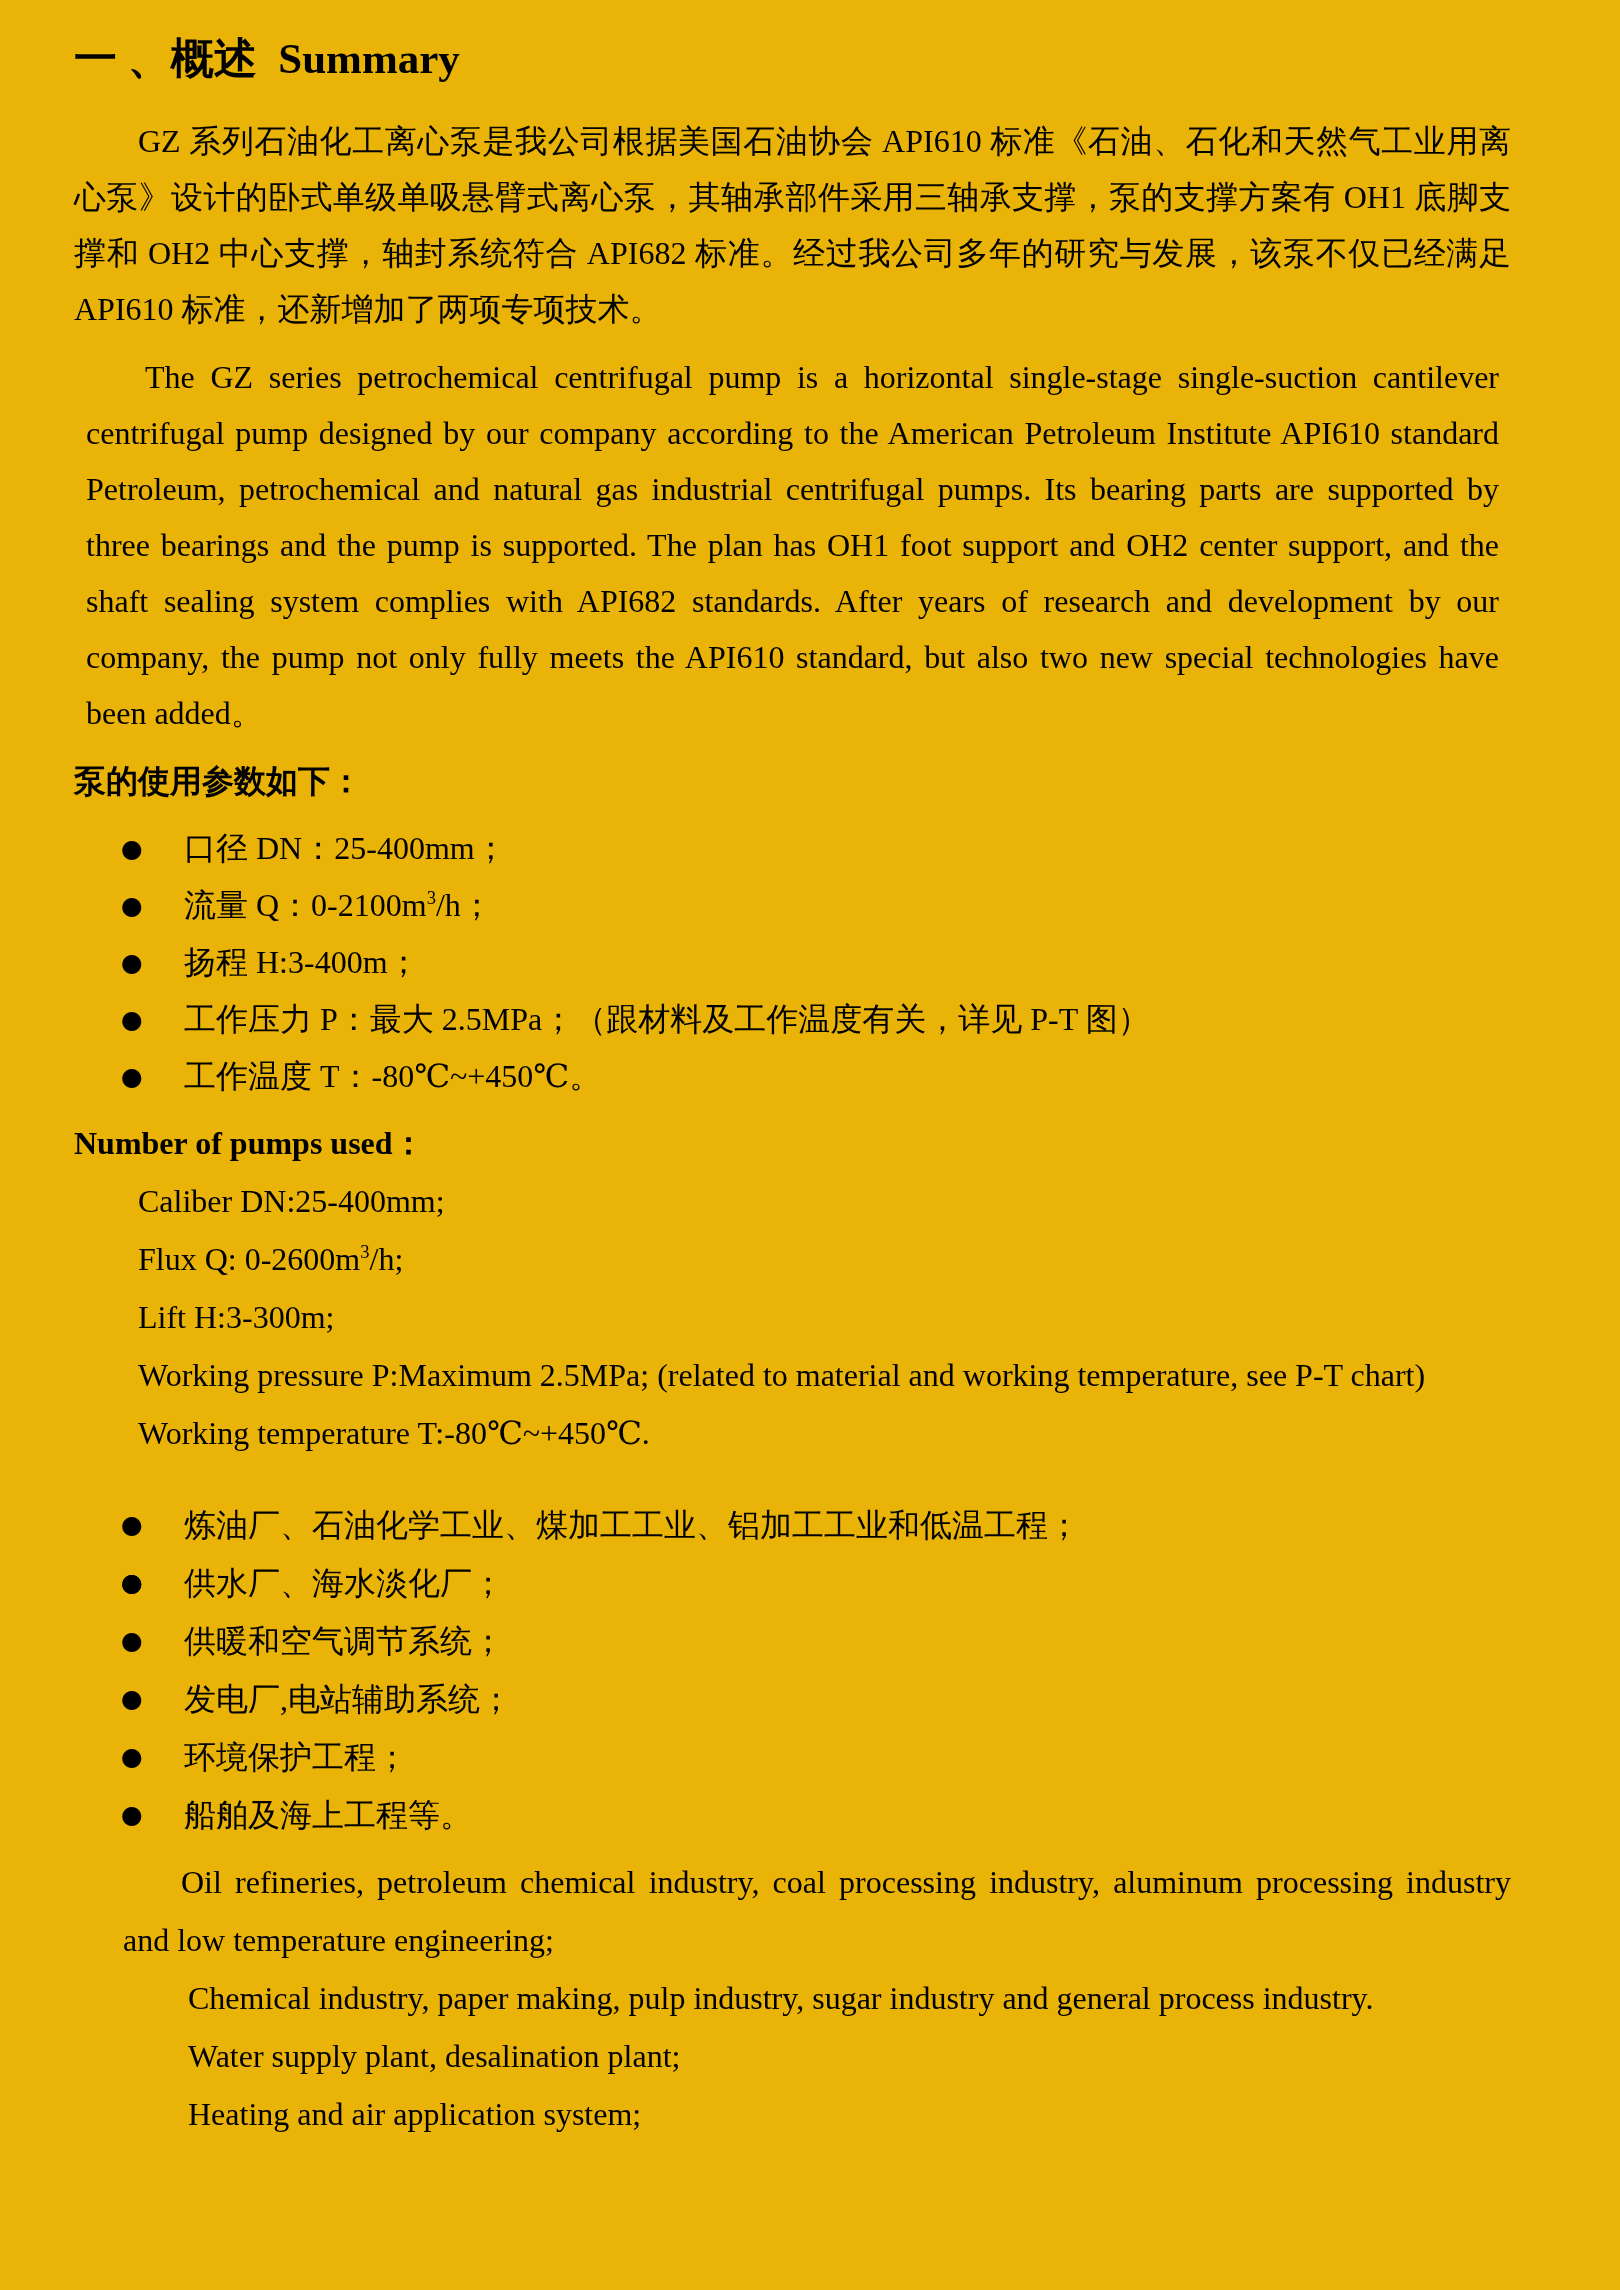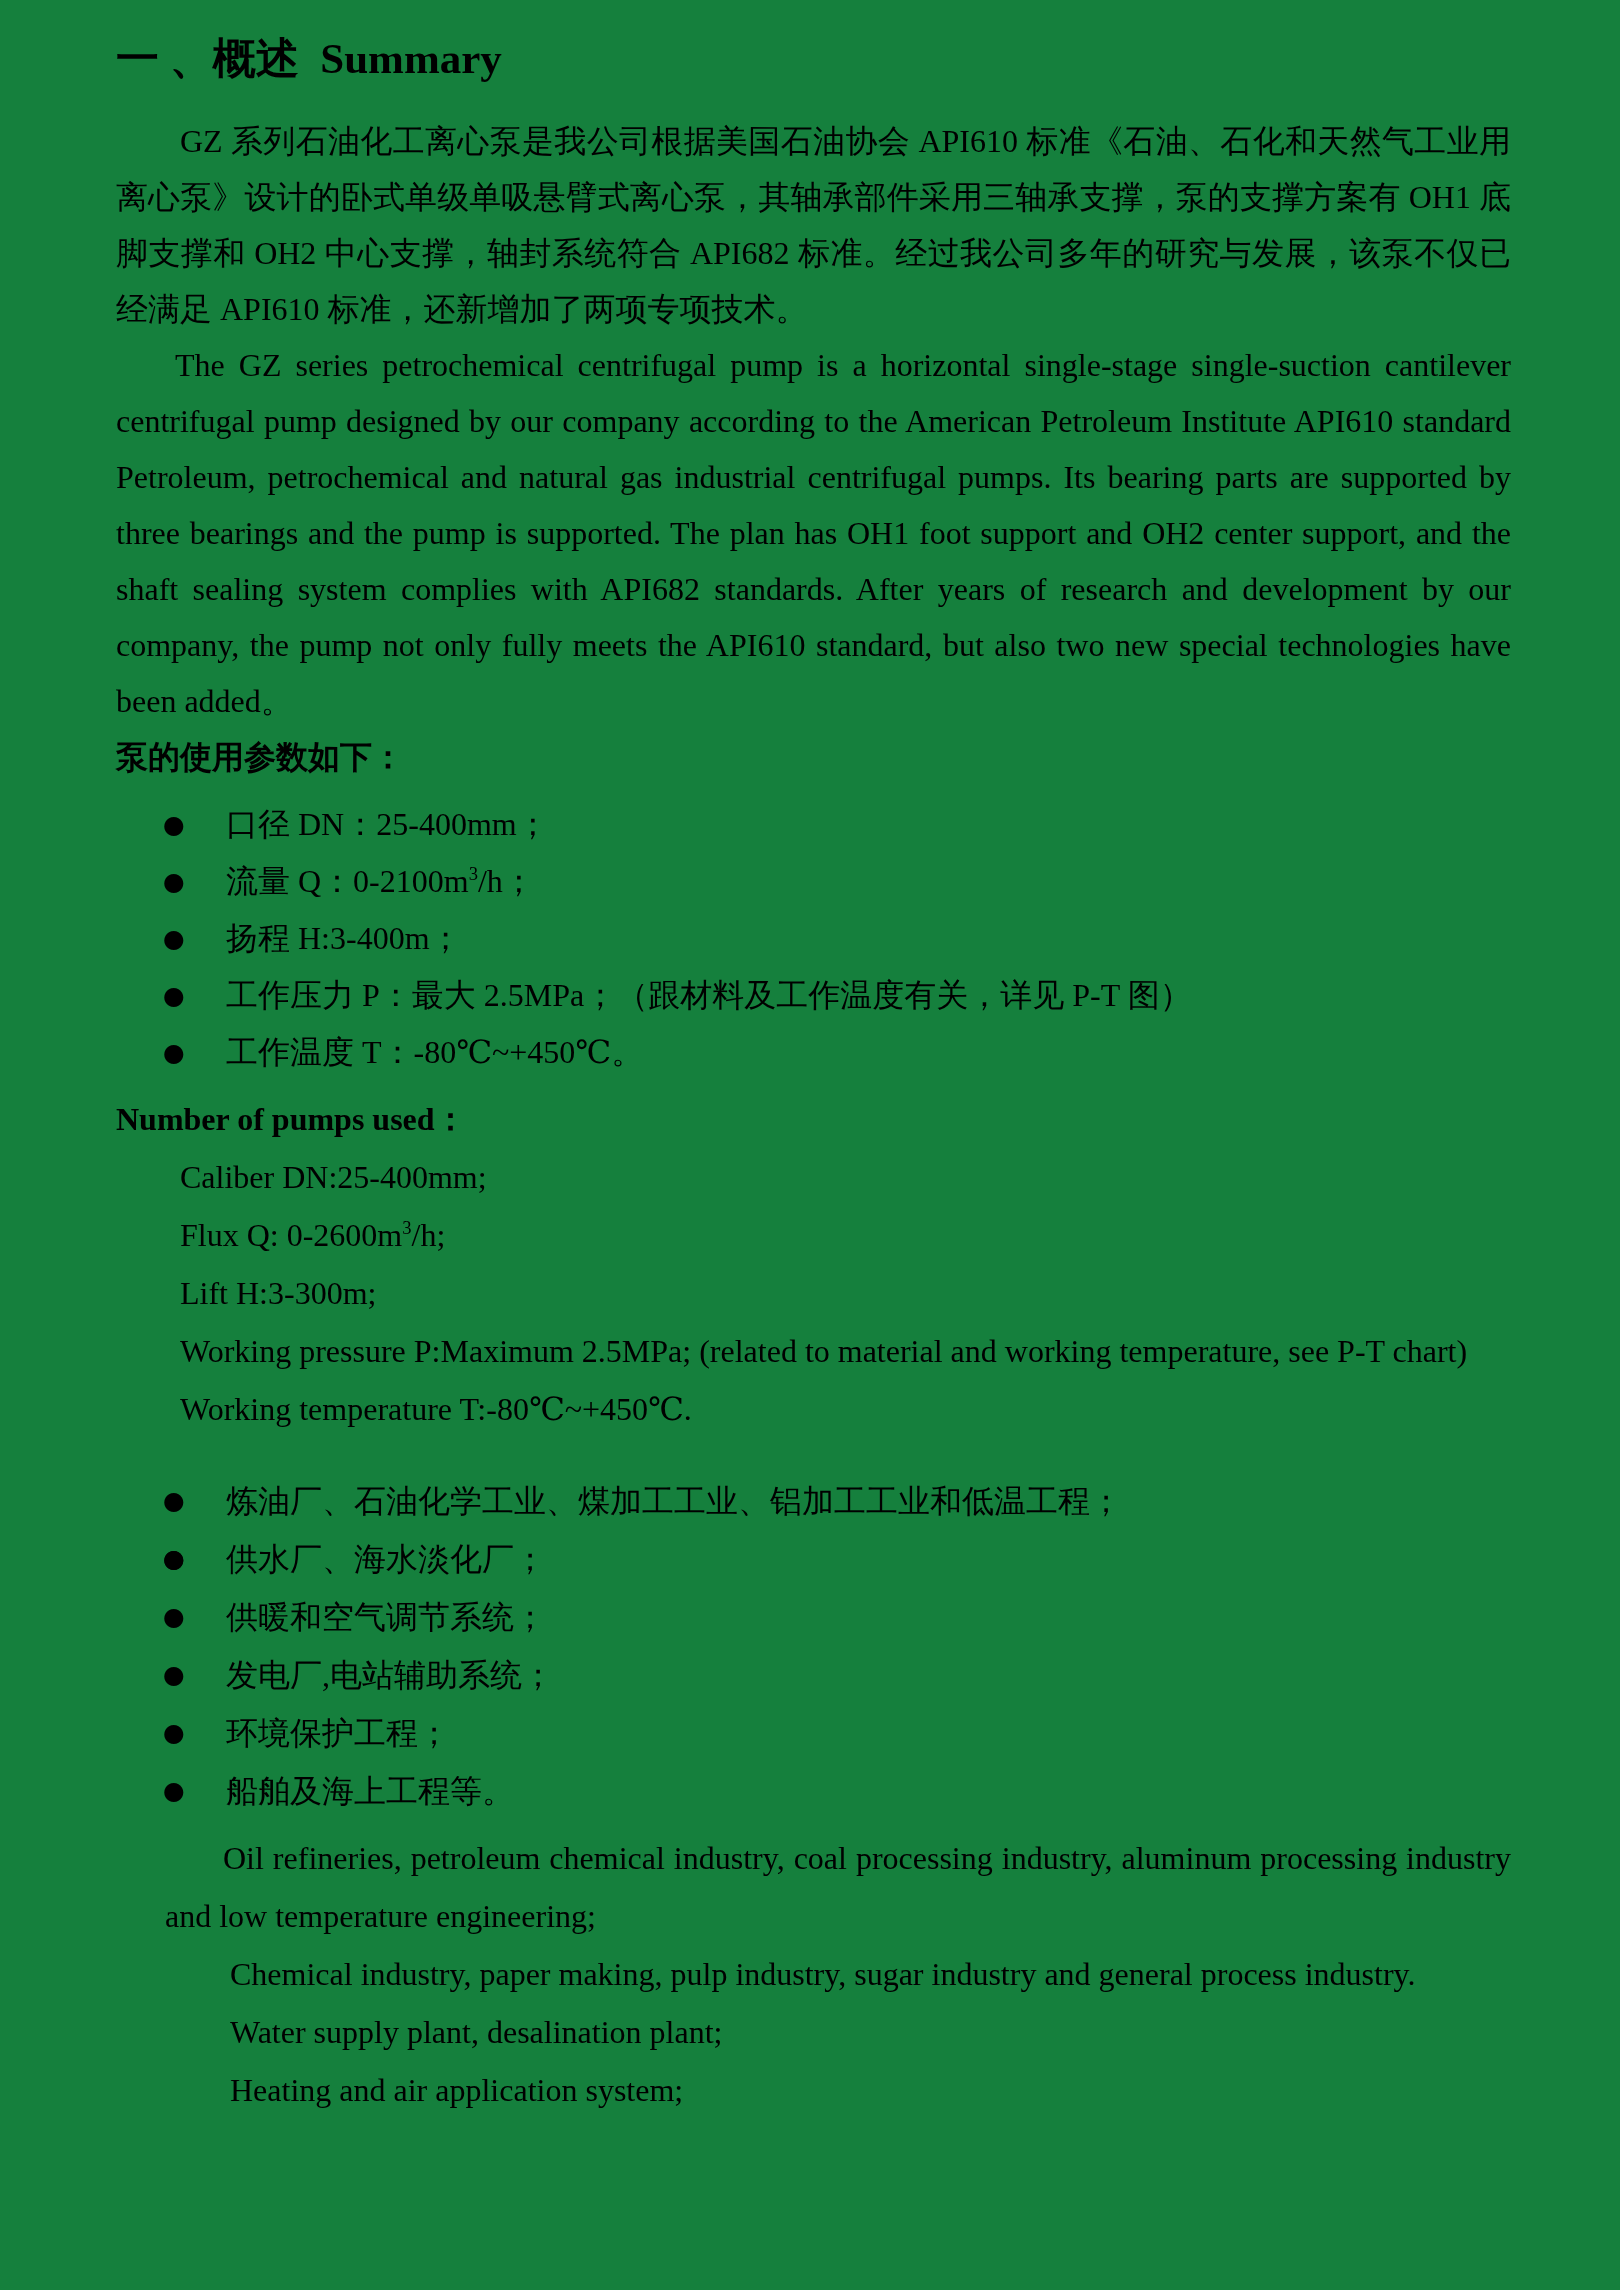--- a/index.html
+++ b/index.html
@@ -1,24 +1,24 @@
 <!DOCTYPE html>
 <html style="font-size:14.3px"><head>
 <meta charset="utf-8">
 <style>
   html, body { margin: 0; padding: 0; background: #e8e8e8; }
   .page {
     position: relative;
     width: 1620px;
     height: 2291px;
     margin: 0 auto;
-    background: #15803d;
+    background: #eab308;
     color: #000000;
     box-sizing: border-box;
-    padding: 27px 109px 0 116px;
+    padding: 27px 109px 0 74px;
     font-family: "Liberation Serif", "DejaVu Serif", serif;
     font-size: 32px;
     overflow: hidden;
   }
   .h1 {
     font-size: 43px;
     font-weight: bold;
     line-height: 63px;
     margin: 0;
     white-space: pre-wrap;
@@ -30,21 +30,21 @@
     margin: 23px 0 0 0;
     white-space: pre-wrap;
   }
   .para-zh {
     margin: 23px 0 0 0;
     line-height: 56px;
     text-align: justify;
     text-indent: 64px;
   }
   .para-en {
-    margin: 0;
+    margin: 12px;
     line-height: 56px;
     text-align: justify;
     text-indent: 59px;
   }
   .params-title {
     margin: 0;
     line-height: 56px;
     font-weight: bold;
   }
   ul.bullet-list {

